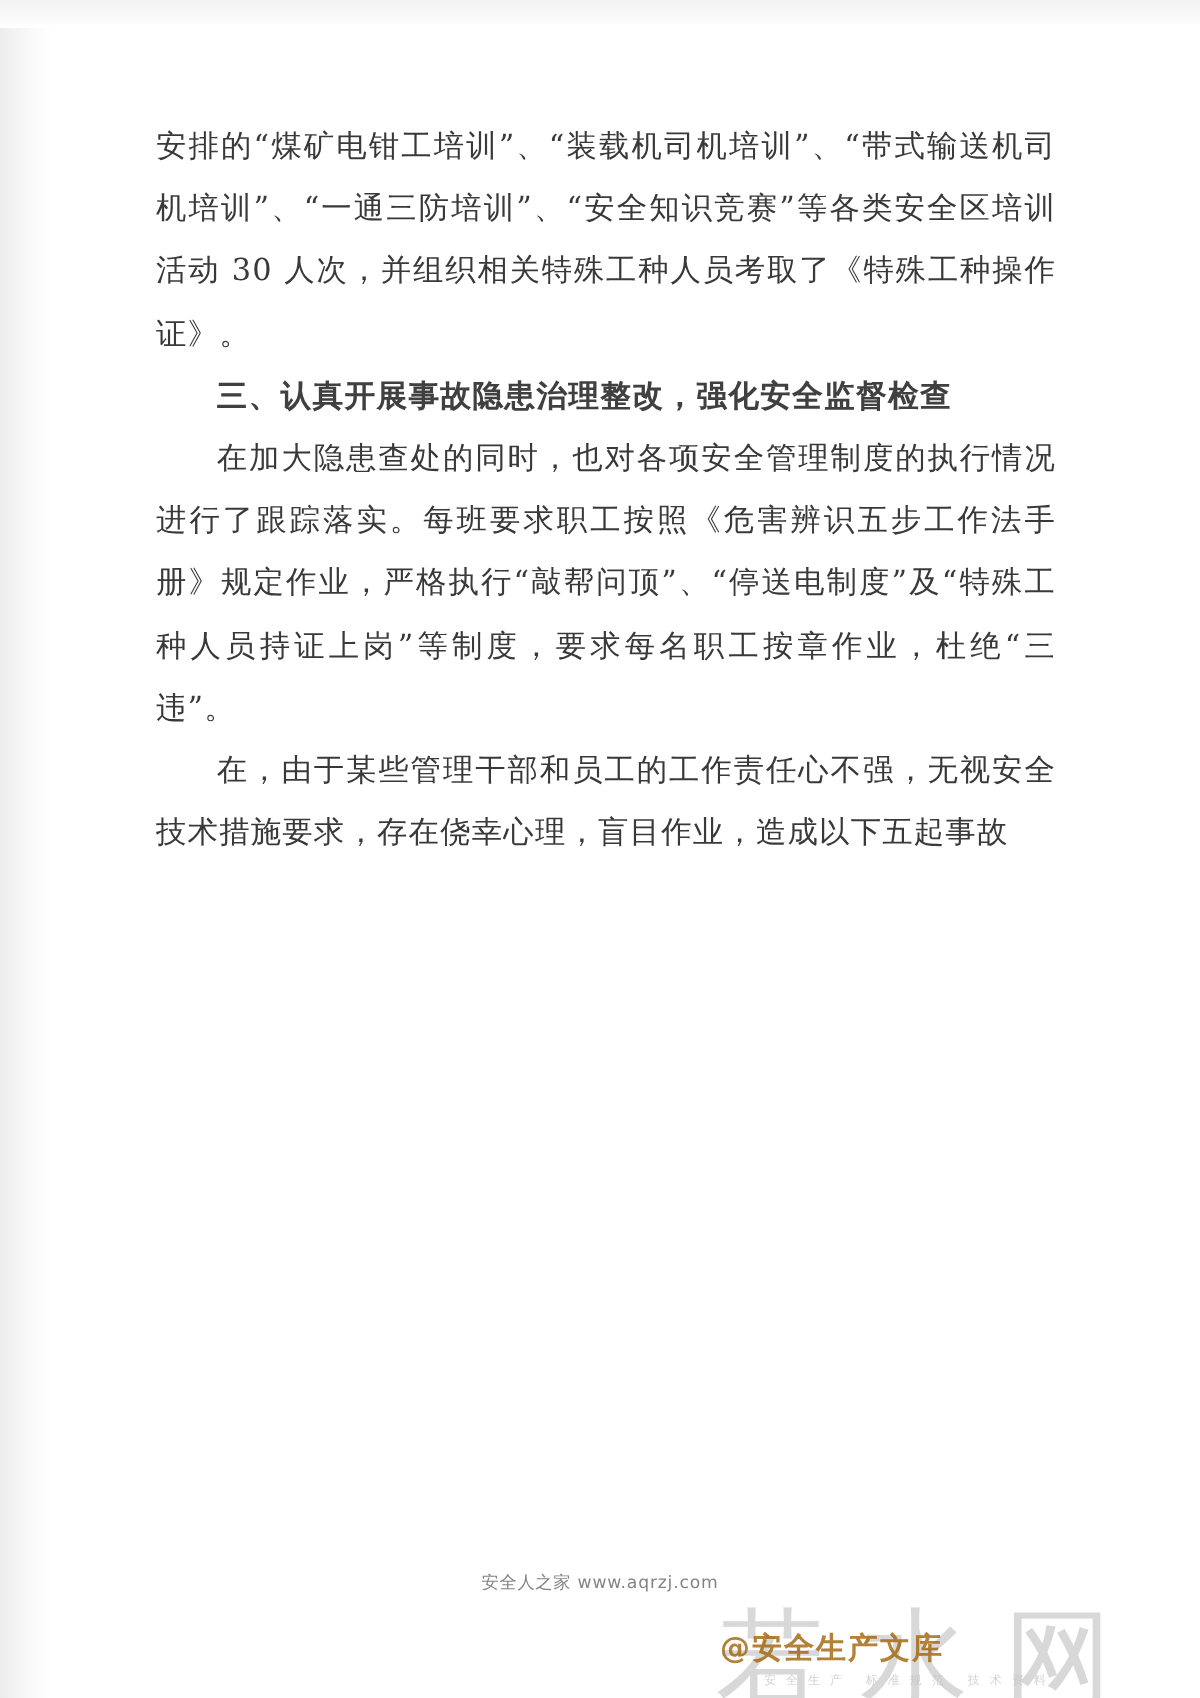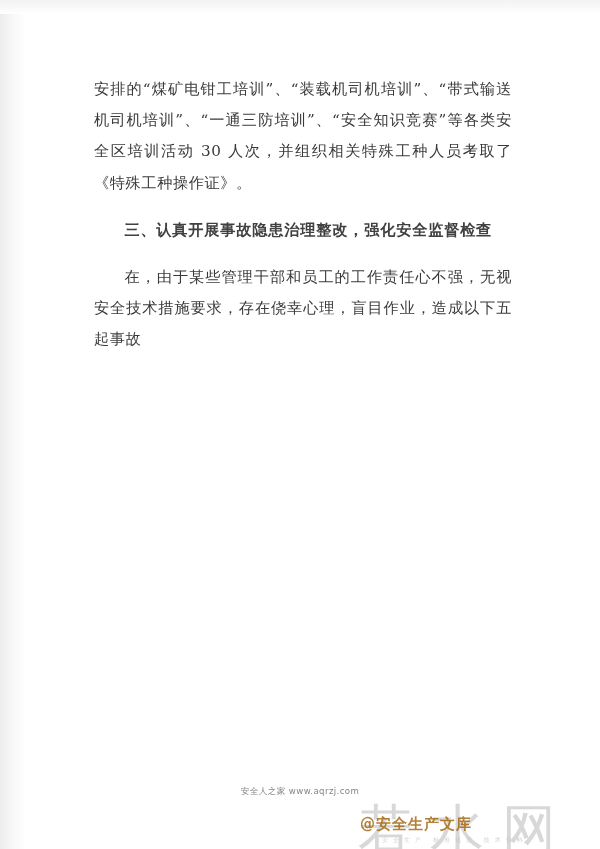--- a/index.html
+++ b/index.html
@@ -37,21 +37,21 @@
 
   .text-block {
     position: absolute;
     left: 78px;
     top: 58px;
     width: 450px;
   }
 
   p.para,
   p.heading {
-    margin: 16px;
+    margin: 0;
     color: #2b2b2b;
     font-size: 15.2px;
     line-height: 31.2px;
     letter-spacing: 0.6px;
     text-align: justify;
     text-justify: inter-character;
     word-break: break-all;
     
     opacity: 0.93;
   }
@@ -133,20 +133,21 @@
 <body>
 
 <div id="page">
 
   <div class="scan-edge-left"></div>
   <div class="scan-edge-top"></div>
 
   <div class="text-block">
     <p class="para cont">安排的“煤矿电钳工培训”、“装载机司机培训”、“带式输送机司机培训”、“一通三防培训”、“安全知识竞赛”等各类安全区培训活动 30 人次，并组织相关特殊工种人员考取了《特殊工种操作证》。</p>
     <p class="heading">三、认真开展事故隐患治理整改，强化安全监督检查</p>
+    <p class="para">在加大隐患查处的同时，也对各项安全管理制度的执行情况进行了跟踪落实。每班要求职工按照《危害辨识五步工作法手册》规定作业，严格执行“敲帮问顶”、“停送电制度”及“特殊工种人员持证上岗”等制度，要求每名职工按章作业，杜绝“三违”。</p>
     <p class="para">在，由于某些管理干部和员工的工作责任心不强，无视安全技术措施要求，存在侥幸心理，盲目作业，造成以下五起事故</p>
   </div>
 
   <div class="footer-credit">安全人之家 www.aqrzj.com</div>
 
   <div class="watermark">
     <div class="wm-big">若水网</div>
     <div class="wm-mid">@安全生产文库</div>
     <div class="wm-small">安全生产 标准规范 技术资料</div>
   </div>

